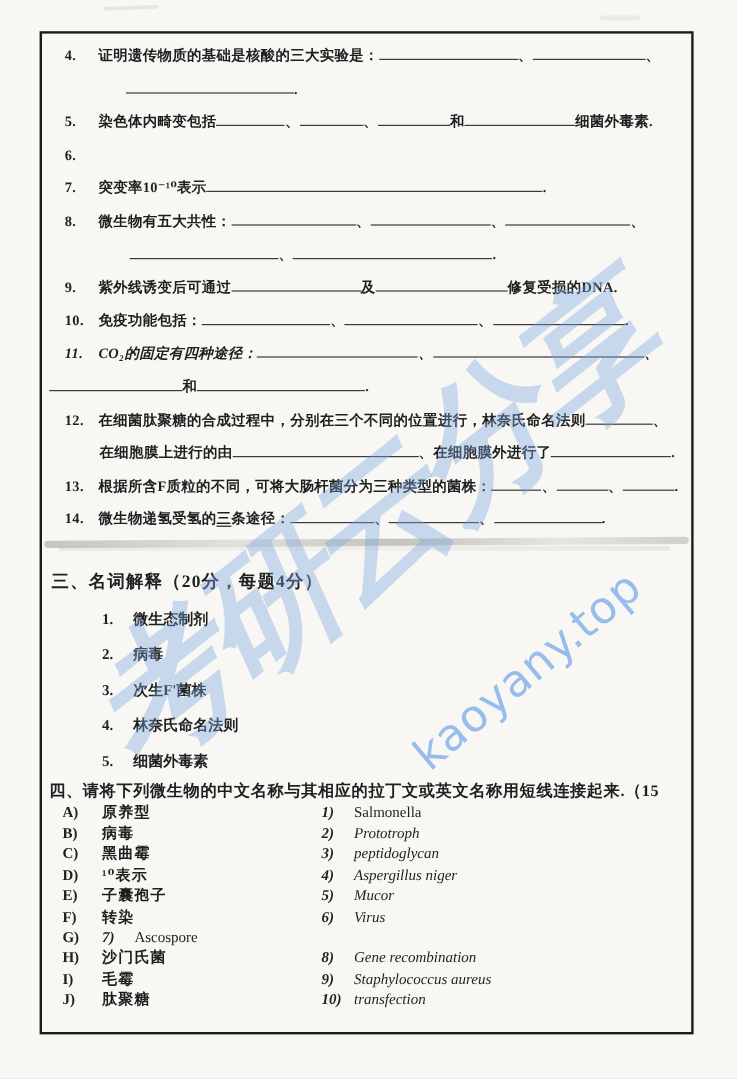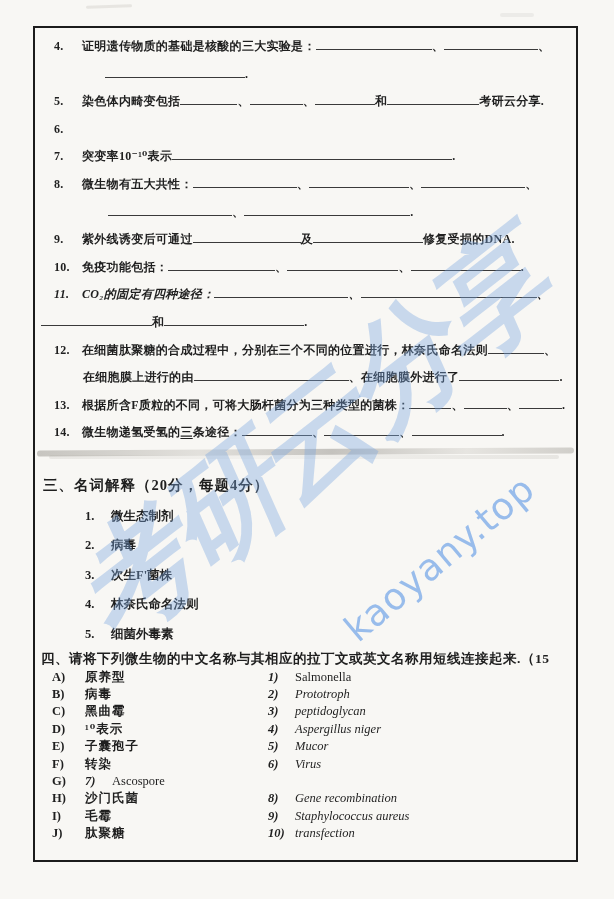--- a/index.html
+++ b/index.html
@@ -72,21 +72,21 @@
     <div class="qs">
         <div class="q-line" style="padding-left: 19px;">
           <span class="qno">4.</span>
           <span class="segs"><span>证明遗传物质的基础是核酸的三大实验是：</span><span class="blank" style="width: 116px;"></span><span>、</span><span class="blank" style="width: 94px;"></span><span>、</span></span>
         </div>
         <div class="q-line" style="padding-left: 70px;">
           <span class="segs"><span class="blank" style="width: 140px;"></span><span>.</span></span>
         </div>
         <div class="q-line" style="padding-left: 19px;">
           <span class="qno">5.</span>
-          <span class="segs"><span>染色体内畸变包括</span><span class="blank" style="width: 57px;"></span><span>、</span><span class="blank" style="width: 53px;"></span><span>、</span><span class="blank" style="width: 60px;"></span><span>和</span><span class="blank" style="width: 92px;"></span><span>考研云分享.</span></span>
+          <span class="segs"><span>染色体内畸变包括</span><span class="blank" style="width: 57px;"></span><span>、</span><span class="blank" style="width: 53px;"></span><span>、</span><span class="blank" style="width: 60px;"></span><span>和</span><span class="blank" style="width: 92px;"></span><span>细菌外毒素.</span></span>
         </div>
         <div class="q-line" style="padding-left: 19px;">
           <span class="qno">6.</span>
         </div>
         <div class="q-line" style="padding-left: 19px;">
           <span class="qno">7.</span>
           <span class="segs"><span>突变率10⁻¹⁰表示</span><span class="blank" style="width: 280px;"></span><span>.</span></span>
         </div>
         <div class="q-line" style="padding-left: 19px;">
           <span class="qno">8.</span>

